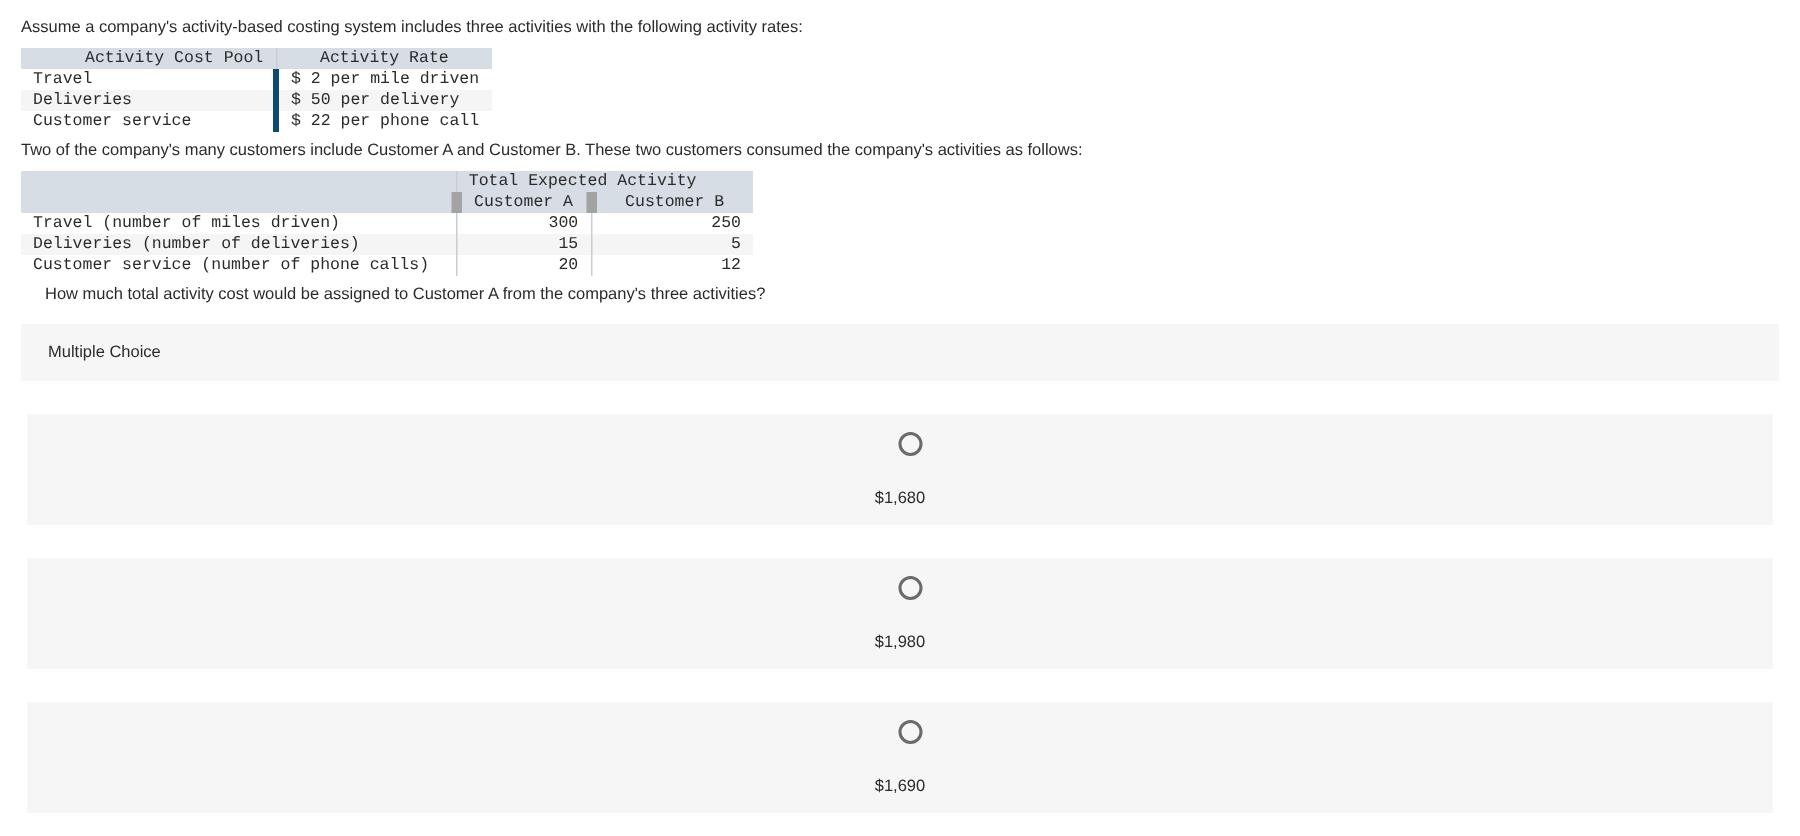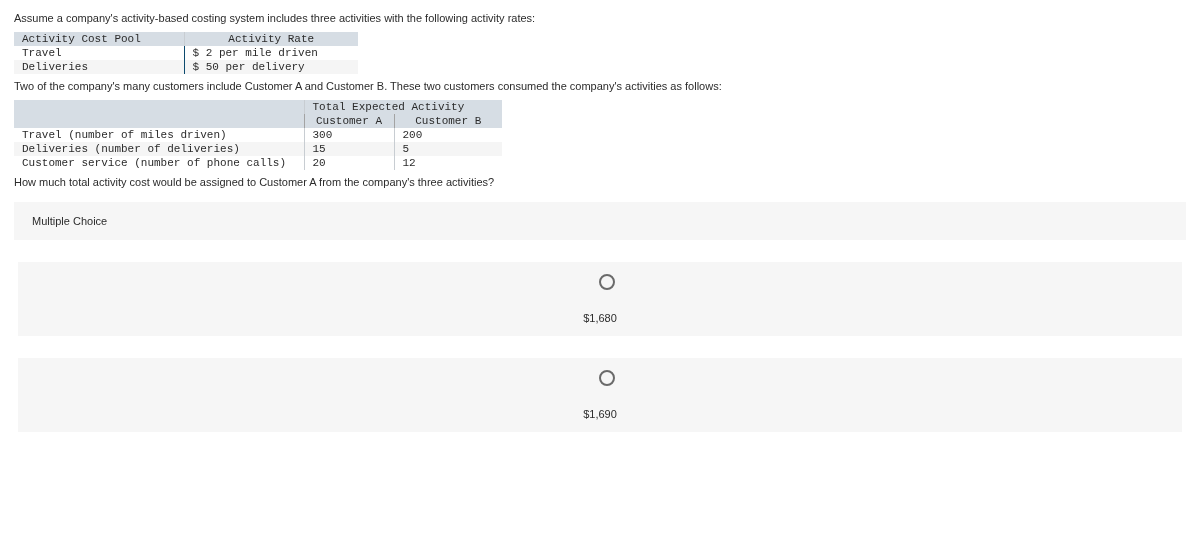--- a/index.html
+++ b/index.html
@@ -20,37 +20,37 @@
     height:557px;
     padding:12px 14px 0;
   }
   .mono{font-family:"Courier New",monospace;font-size:11px;white-space:pre}
   .intro{margin:0 0 8px}
 
   
   .t1{border-collapse:collapse;margin-bottom:6px}
   .t1 th{background:var(--header-bg);font-weight:normal;text-align:center;padding:1px 8px;border-right:1px solid #c8cdd2}
   .t1 th:last-child{border-right:none}
-  .t1 td{padding:1px 8px;border-right:1px solid #0c4a6e}
+  .t1 td{padding:1px 8px;border-right:4px solid #0c4a6e}
   .t1 td:last-child{border-right:none}
   .t1 tr.alt td{background:var(--row-alt)}
 
   
   .t2{border-collapse:collapse;margin:6px 0}
   .t2 thead tr.top th{background:var(--header-bg);font-weight:normal;text-align:left;padding:1px 8px;border-right:1px solid #c8cdd2}
   .t2 thead tr.top th:last-child{border-right:none}
   .t2 thead tr.top th.blank{background:var(--header-bg)}
-  .t2 thead tr.sub th{background:var(--header-bg);font-weight:normal;text-align:center;padding:1px 8px;border-right:1px solid #a3a3a3}
+  .t2 thead tr.sub th{background:var(--header-bg);font-weight:normal;text-align:center;padding:1px 8px;border-right:7px solid #a3a3a3}
   .t2 thead tr.sub th:last-child{border-right:none}
-  .t2 td{padding:1px 8px;border-right:1px solid #c8cdd2;}
+  .t2 td{padding:1px 8px;border-right:1px solid #c8cdd2;text-align:right}
   .t2 td.label{text-align:left}
   .t2 td:last-child{border-right:none}
   .t2 tbody tr.alt td{background:var(--row-alt)}
 
-  .q{margin:4px 0 14px}
+  .q{margin:4px 16px 14px}
 
   .mc-block{margin-top:12px}
   .mc-head{background:var(--option-bg);padding:13px 18px;font-size:11px;margin-bottom:22px}
   .options{display:flex;flex-direction:column;gap:22px;padding:0 4px}
   .option{
     background:var(--option-bg);
     padding:12px 18px;
     display:flex;
     align-items:center;
     gap:22px;
@@ -65,28 +65,31 @@
     margin-left:14px;
   }
 </style>
 </head>
 <body>
 
 <p class="intro">Assume a company's activity-based costing system includes three activities with the following activity rates:</p>
 
 <table class="t1 mono">
   <tbody><tr>
-    <th style="width:170px;text-align:left">Activity Cost Pool</th>
-    <th style="width:174px;text-align:center">Activity Rate</th>
+    <th style="width:170px;text-align:right">Activity Cost Pool</th>
+    <th style="width:144px;text-align:center">Activity Rate</th>
   </tr>
   <tr>
     <td>Travel</td><td>$ 2 per mile driven</td>
   </tr>
   <tr class="alt">
     <td>Deliveries</td><td>$ 50 per delivery</td>
+  </tr>
+  <tr>
+    <td>Customer service</td><td>$ 22 per phone call</td>
   </tr>
 </tbody></table>
 
 <p class="intro">Two of the company's many customers include Customer A and Customer B. These two customers consumed the company's activities as follows:</p>
 
 <table class="t2 mono">
   <thead>
     <tr class="top">
       <th class="blank" style="width:290px"></th>
       <th colspan="2">Total Expected Activity</th>
@@ -94,21 +97,21 @@
     <tr class="sub">
       <th class="blank"></th>
       <th style="width:90px">Customer A</th>
       <th style="width:108px">Customer B</th>
     </tr>
   </thead>
   <tbody>
     <tr>
       <td class="label">Travel (number of miles driven)</td>
       <td>300</td>
-      <td>200</td>
+      <td>250</td>
     </tr>
     <tr class="alt">
       <td class="label">Deliveries (number of deliveries)</td>
       <td>15</td>
       <td>5</td>
     </tr>
     <tr>
       <td class="label">Customer service (number of phone calls)</td>
       <td>20</td>
       <td>12</td>
@@ -120,16 +123,20 @@
 
 <div class="mc-block">
   <div class="mc-head">Multiple Choice</div>
   <div class="options">
     <div class="option">
       <span class="radio"></span>
       <span>$1,680</span>
     </div>
     <div class="option">
       <span class="radio"></span>
+      <span>$1,980</span>
+    </div>
+    <div class="option">
+      <span class="radio"></span>
       <span>$1,690</span>
     </div>
   </div>
 </div>
 
 </body></html>

